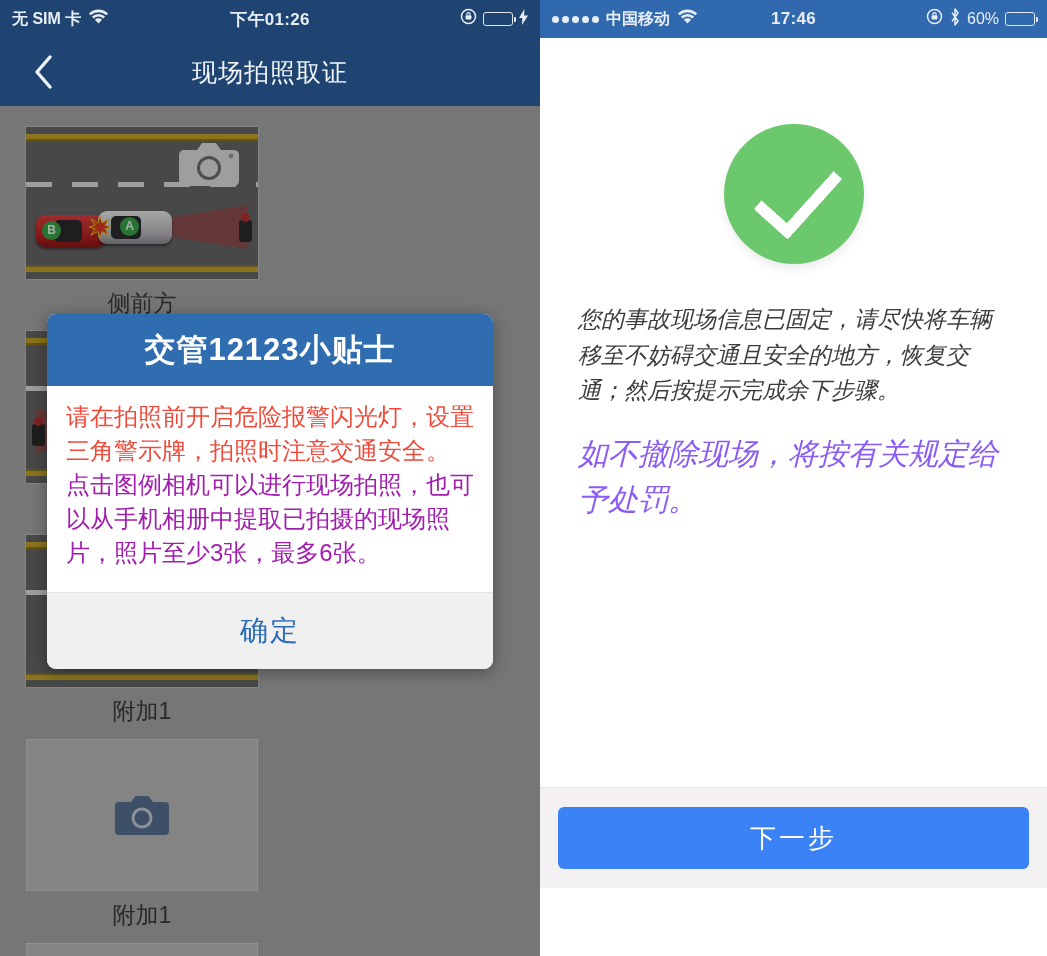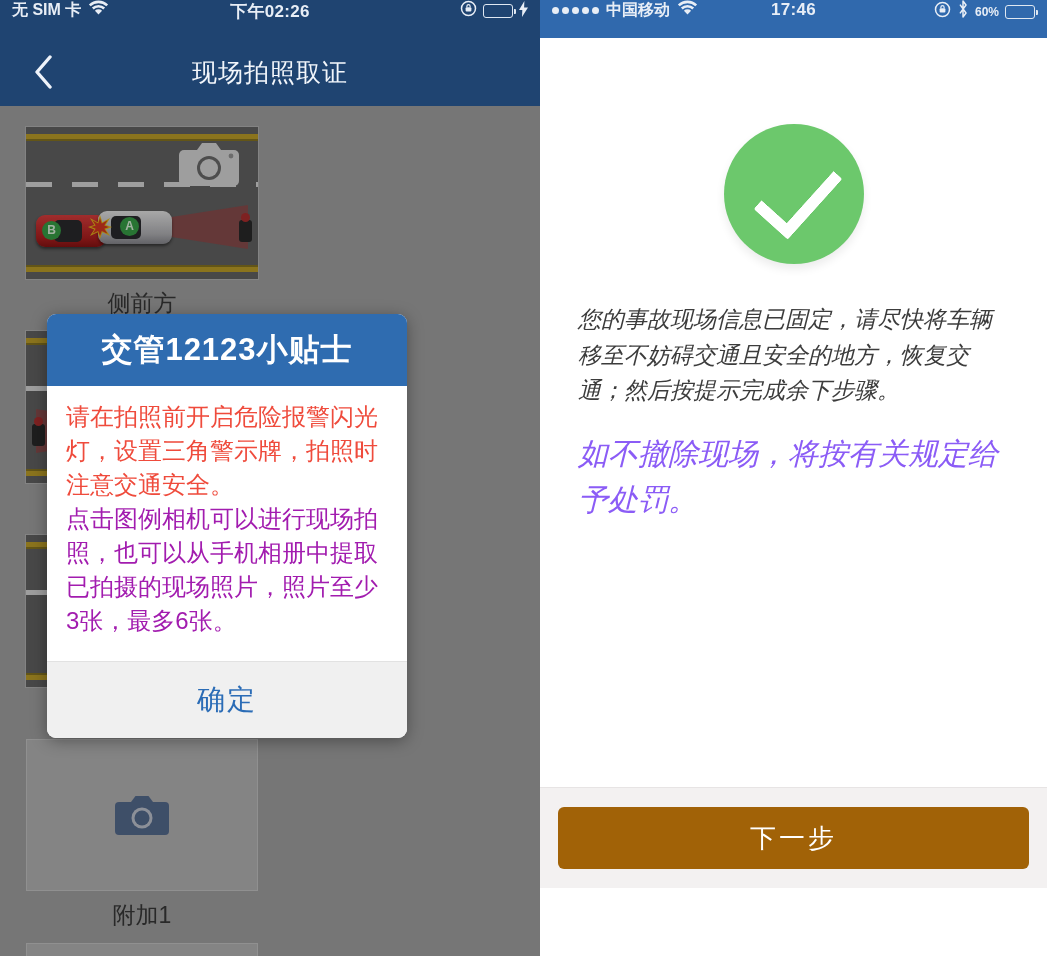--- a/index.html
+++ b/index.html
@@ -5,33 +5,33 @@
   html,body{margin:0;padding:0;background:#fff;}
   body{width:1047px;height:956px;overflow:hidden;font-family:"Liberation Sans","DejaVu Sans",sans-serif;}
   .screens{display:flex;width:1047px;height:956px;}
 
   
   .phone{position:relative;height:956px;overflow:hidden;background:#fff;}
   .phone-left{width:540px;}
   .phone-right{width:507px;}
 
   
-  .statusbar{height:38px;display:flex;align-items:flex-start;
+  .statusbar{height:38px;display:flex;align-items:center;
     color:#e8eef6;font-size:17px;font-weight:bold;padding:0 12px;box-sizing:border-box;}
   .sb-left{display:flex;align-items:center;gap:7px;flex:1;}
   .sb-center{flex:0 0 auto;letter-spacing:.3px;}
   .sb-right{display:flex;align-items:center;justify-content:flex-end;gap:6px;flex:1;}
   .dots{display:flex;gap:3px;align-items:center;}
   .dots i{width:7px;height:7px;border-radius:50%;background:#e8eef6;display:block;}
   .carrier{font-size:16px;font-weight:bold;}
   .batt{width:30px;height:14px;border:1.6px solid #dfe8f2;border-radius:3px;position:relative;box-sizing:border-box;padding:1.4px;}
   .batt:after{content:"";position:absolute;right:-4px;top:4px;width:2.4px;height:5px;background:#dfe8f2;border-radius:0 1px 1px 0;}
   .batt .fill{height:100%;background:#3ed23e;border-radius:1px;}
   .batt.white .fill{background:#ffffff;}
-  .pct{font-size:12px;font-weight:bold;}
+  .pct{font-size:16px;font-weight:normal;}
 
   
   .navbar{height:68px;display:flex;align-items:center;position:relative;padding-left:12px;}
   .nav-back{width:64px;display:flex;align-items:center;justify-content:center;font-size:34px;color:#eef3fa;line-height:1;}
   .nav-title{position:absolute;left:0;right:0;text-align:center;font-size:25px;color:#f2f6fb;letter-spacing:1px;pointer-events:none;}
 
   
   .phone-left .statusbar{background:#1f4471;}
   .phone-left .navbar{background:#1f4471;}
   .left-body{background:#a9a9a9;height:850px;position:relative;}
@@ -71,21 +71,21 @@
   .shooter:before{content:"";position:absolute;left:2px;top:-7px;width:9px;height:9px;border-radius:50%;background:#b53030;}
 
   .ph-box{width:232px;height:152px;background:#bdbdbd;border:1px solid #cfcfcf;box-sizing:border-box;
     display:flex;align-items:center;justify-content:center;}
   .ph-cam{width:56px;height:42px;}
 
   
   .dim{position:absolute;inset:0;background:rgba(0,0,0,.30);}
 
   
-  .dialog{position:absolute;left:47px;top:314px;width:360px;background:#fff;border-radius:9px;overflow:hidden;
+  .dialog{position:absolute;left:47px;top:314px;width:446px;background:#fff;border-radius:9px;overflow:hidden;
      box-shadow:0 3px 16px rgba(0,0,0,.35);}
   .dlg-head{background:#2f6cb0;height:72px;display:flex;align-items:center;justify-content:center;}
   .dlg-title{color:#fff;font-size:31px;font-weight:bold;letter-spacing:1px;}
   .dlg-body{background:#fff;padding:14px 19px 22px 19px;}
   .dlg-warn{color:#ef4b3c;font-size:24px;line-height:1.42;}
   .dlg-note{color:#a21caf;font-size:24px;line-height:1.42;}
   .dlg-foot{background:#f0f0f0;height:76px;display:flex;align-items:center;justify-content:center;
      border-top:1px solid #e2e2e2;}
   .dlg-ok{color:#2b6cb6;font-size:28px;letter-spacing:2px;}
 
@@ -96,40 +96,40 @@
   .right-content{flex:1;position:relative;font-style:italic;}
   .check-wrap{display:flex;justify-content:center;padding-top:86px;}
   .check-circle{width:140px;height:140px;border-radius:50%;background:#6cc86c;position:relative;
      box-shadow:0 5px 10px rgba(0,0,0,.08);}
   .check-circle:after{content:"";position:absolute;left:33px;top:47px;width:70px;height:34px;
      border-left:12px solid #fff;border-bottom:12px solid #fff;transform:rotate(-48deg);border-radius:3px;}
   .r-text{padding:38px 38px 0 38px;}
   .r-main{color:#3c3c3c;font-size:23px;line-height:1.55;}
   .r-warn{color:#8b5cf6;font-size:30px;line-height:1.55;padding-top:22px;}
   .right-footer{height:100px;background:#f3f1f1;border-top:1px solid #e7e4e4;display:flex;align-items:center;padding:0 18px;}
-  .next-btn{flex:1;height:62px;background:#a16207;border-radius:6px;color:#fff;font-size:26px;
+  .next-btn{flex:1;height:62px;background:#3b82f6;border-radius:6px;color:#fff;font-size:26px;
      display:flex;align-items:center;justify-content:center;letter-spacing:3px;}
 </style>
 </head>
 <body>
 
 <div class="screens">
 
   <div class="phone phone-left">
 
     <div class="statusbar">
       <div class="sb-left">
         <span class="carrier">无 SIM 卡</span>
         <span>
           <svg width="21" height="16" viewBox="0 0 21 16">
               <path d="M10.5 14.6 6.9 10.8a5.2 5.2 0 0 1 7.2 0zM3.9 7.6a9.6 9.6 0 0 1 13.2 0l-1.8 1.9a7 7 0 0 0-9.6 0zM.9 4.4a14 14 0 0 1 19.2 0l-1.8 1.9a11.4 11.4 0 0 0-15.6 0z" fill="#e8eef6"></path>
             </svg>
         </span>
       </div>
-      <div class="sb-center">下午02:26</div>
+      <div class="sb-center">下午01:26</div>
       <div class="sb-right">
         <span>
           <svg width="17" height="17" viewBox="0 0 17 17">
               <circle cx="8.5" cy="8.5" r="7" fill="none" stroke="#e8eef6" stroke-width="1.5"></circle>
               <rect x="5.6" y="7.2" width="5.8" height="4.4" rx="1" fill="#e8eef6"></rect>
               <path d="M6.9 7.2v-1a1.6 1.6 0 0 1 3.2 0v1" fill="none" stroke="#e8eef6" stroke-width="1.2"></path>
             </svg>
         </span>
         <span class="batt"><span class="fill" style="width:88%"></span></span>
         <span>

